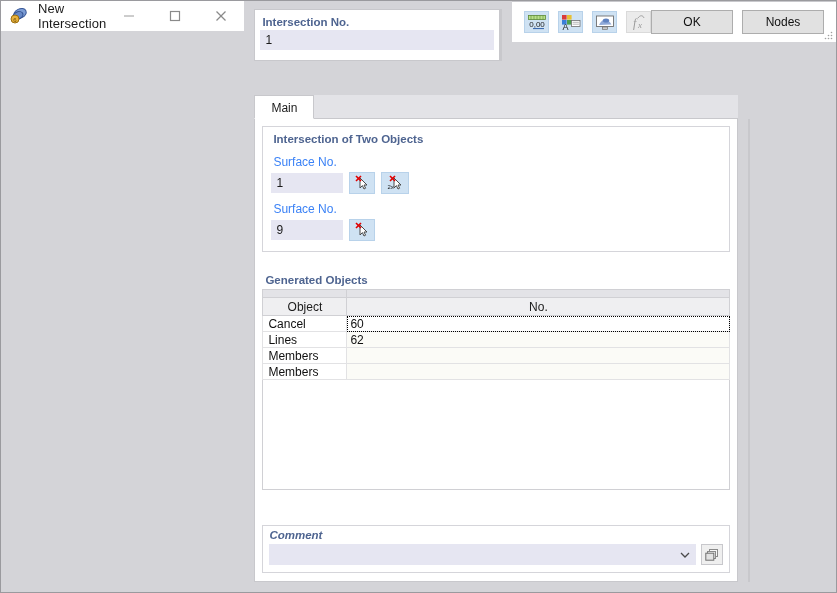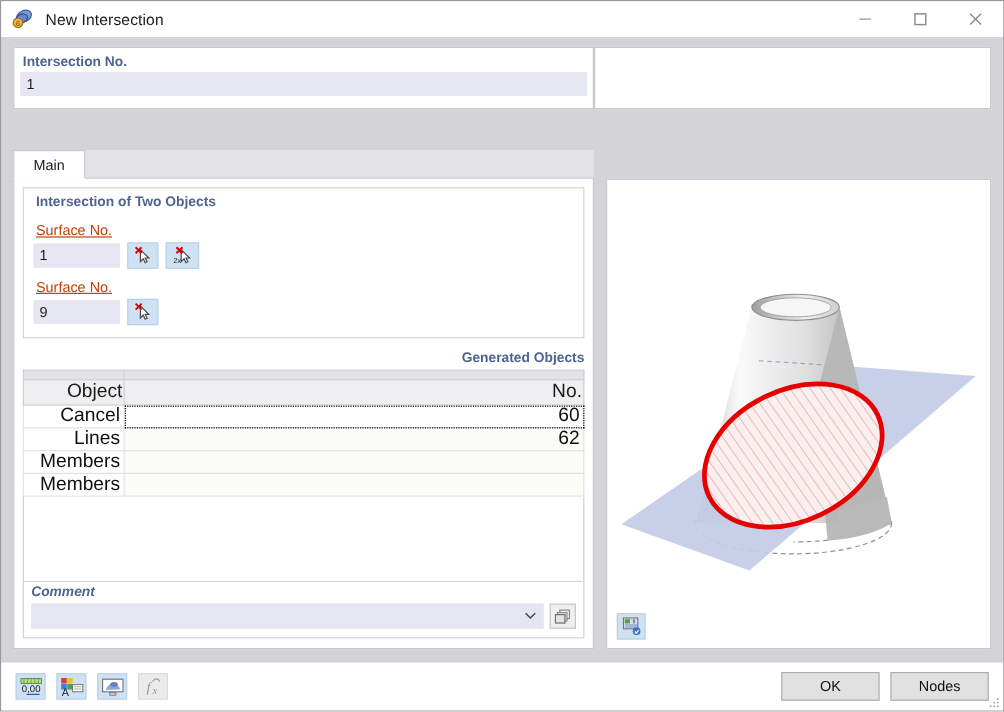--- a/index.html
+++ b/index.html
@@ -10,21 +10,21 @@
     font-size: 12px;
     background: #ffffff;
     color: #101010;
     overflow: hidden;
   }
   .window {
     position: relative;
     width: 837px; height: 593px;
     background: #d4d4d8;
     border: 1px solid #9a9a9e;
-    display: flex; flex-direction: column;
+    display: flex; flex-direction: row;
   }
   
   .titlebar {
     height: 30px;
     background: #ffffff;
     display: flex; align-items: center;
     flex: 0 0 30px;
   }
   .title-icon { width: 22px; height: 20px; margin-left: 7px; position: relative; }
   .title-text {
@@ -96,38 +96,38 @@
   
   .left-panel {
     position: absolute; left: 10px; top: 118px; width: 484px; bottom: 10px;
     background: #ffffff; border: 1px solid #c8c8cc; border-top: none;
     padding: 7px 7px 0 7px;
   }
   .inner-box {
     background:#ffffff; border: 1px solid #d5d5da;
     padding: 4px 8px 10px 8px;
   }
-  .fieldlabel { font-size: 12px; color:#c2410c; margin: 8px 0 3px 2px; text-decoration: underline; }
+  .fieldlabel { font-size: 12px; color:#3b82f6; margin: 8px 0 3px 2px; }
   .row { display:flex; align-items:center; gap:6px; }
   .small-input {
     width: 72px; height: 20px; background:#e6e6f2; border:1px solid #e6e6f2;
     font-size:12px; padding: 0 4px; line-height:18px; color:#1a1a1a;
     font-family: "Liberation Sans", sans-serif;
   }
   .pickbtn {
     width: 26px; height: 22px; background:#cfe2f3; border:1px solid #b8d2ea;
     display:flex; align-items:center; justify-content:center; position:relative;
   }
   .pickbtn.wide { width: 28px; }
 
   
-  .gen-box { margin-top: 9px; text-align: right; }
+  .gen-box { margin-top: 20px; }
   .gen-head { color:#4e6490; font-weight:bold; font-size:11.5px; padding: 2px 0 3px 3px;}
   table.gen {
-    width: 100%; border-collapse: collapse; font-size: 16px;
+    width: 100%; border-collapse: collapse; font-size: 12px;
     background:#ffffff;
   }
   table.gen .hdrspacer td { height: 8px; background:#e3e3e7; border:1px solid #d0d0d4; padding:0; }
   table.gen th {
     background:#efeff1; border:1px solid #d0d0d4;
     font-weight: normal; height: 18px; color:#1b1b1b;
   }
   table.gen td {
     border:1px solid #e2e2e4; height: 16px; padding: 0 3px;
   }
@@ -161,21 +161,21 @@
   .graphic-toolbtn {
     position:absolute; left: 8px; bottom: 7px;
     width: 24px; height: 22px; background:#cfe2f3; border:1px solid #b8d2ea;
     display:flex; align-items:center; justify-content:center;
   }
 
   
   .footer {
     flex: 0 0 41px; height: 41px; background:#ffffff;
     border-top: 1px solid #c8c8cc;
-    display:flex; align-items:center; position:relative;gap:48px;
+    display:flex; align-items:center; position:relative;
   }
   .footer-tools { display:flex; gap:9px; margin-left: 12px; }
   .ftool {
     width: 25px; height: 22px; background:#cfe2f3; border:1px solid #b8d2ea;
     display:flex; align-items:center; justify-content:center;
   }
   .ftool.disabled { background:#ebebeb; border-color:#dadada; }
   .footer-btns { margin-left:auto; display:flex; gap: 9px; margin-right: 12px; }
   .btn {
     width: 82px; height: 24px; background:#e1e1e1; border:1px solid #adadad;

